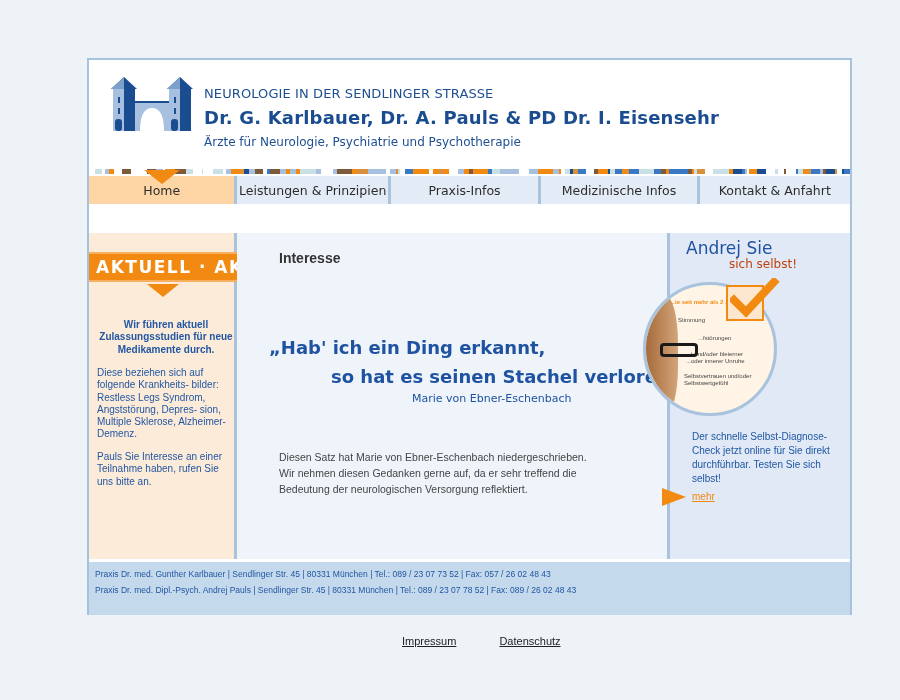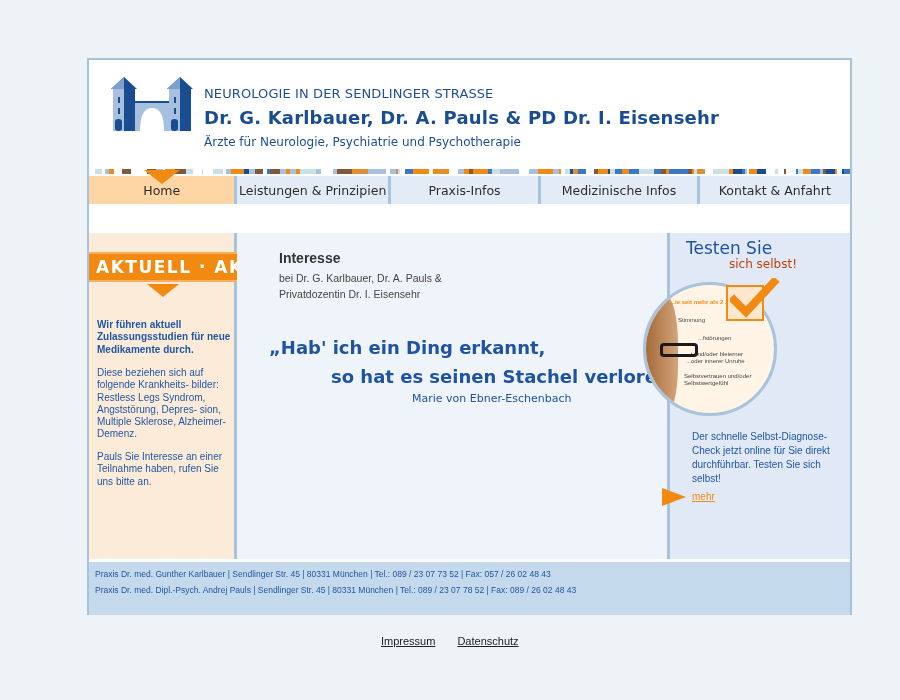--- a/index.html
+++ b/index.html
@@ -42,21 +42,21 @@
 
   
   #aktuell-bar { position: absolute; left: 0; top: 19px; width: 148px; height: 30px; background: #f28a12;
     border-top: 2px solid #f7b060; border-bottom: 2px solid #f7b060; overflow: hidden; }
   #aktuell-text { position: absolute; left: 7px; top: 3px; font-family: "DejaVu Sans", sans-serif; font-size: 17px; font-weight: bold;
     color: #ffffff; letter-spacing: 1.5px; white-space: nowrap; }
   #aktuell-arrow { position: absolute; left: 58px; top: 51px; width: 0; height: 0;
     border-left: 16px solid transparent; border-right: 16px solid transparent; border-top: 13px solid #f28a12; }
 
   .left-text { position: absolute; left: 8px; width: 138px; font-size: 10px; line-height: 12.3px; color: #2157a3; }
-  #left-bold { top: 86px; font-weight: bold; }
+  #left-bold { top: 86px; font-weight: bold; text-align: center; }
   #left-p1 { top: 134px; }
   #left-p2 { top: 218px; }
 
   
   #welcome-title { position: absolute; left: 42px; top: 17px; font-size: 14px; font-weight: bold; color: #333; }
   #welcome-sub { position: absolute; left: 42px; top: 37px; font-size: 10.5px; line-height: 16px; color: #444; width: 300px; }
   #quote-line1 { position: absolute; left: 32px; top: 104px; font-family: "DejaVu Sans", sans-serif; font-size: 18px; font-weight: bold; color: #1f52a0; white-space: nowrap; }
   #quote-line2 { position: absolute; left: 94px; top: 133px; font-family: "DejaVu Sans", sans-serif; font-size: 18px; font-weight: bold; color: #1f52a0; white-space: nowrap; }
   #quote-author { position: absolute; left: 175px; top: 159px; font-family: "DejaVu Sans", sans-serif; font-size: 11px; color: #1f52a0; white-space: nowrap; }
   #main-para { position: absolute; left: 42px; top: 216px; width: 320px; font-size: 10.5px; line-height: 16px; color: #444; }
@@ -77,21 +77,21 @@
     border-top: 9px solid transparent; border-bottom: 9px solid transparent; border-left: 24px solid #f28a12; }
   #mehr-link { position: absolute; left: 22px; top: 258px; font-size: 10px; color: #f28a12; text-decoration: underline; cursor: pointer; }
 
   
   #footer { position: absolute; left: 0; top: 502px; width: 761px; height: 53px; background: #c5d9ec; padding: 4px 0 0 6px; }
   .footer-line { font-size: 8.5px; color: #2157a3; line-height: 16px; white-space: nowrap; }
   #website-link { color: #1a1ad1; text-decoration: underline; margin-left: 4px; cursor: pointer; }
 
   
   #bottom-links { position: absolute; top: 635px; left: 381px; display: flex; gap: 22px; }
-  .bottom-link { font-size: 11px; color: #222; text-decoration: underline; cursor: pointer; }
+  .bottom-link { font-size: 11px; color: #222; text-decoration: underline; cursor: pointer; margin-left: 21px; }
 </style>
 </head>
 <body>
 
 <div id="frame">
 
   <div id="header">
     <svg id="logo" viewBox="0 0 82 56">
 
       <polygon points="0,14 13,2 26,14" fill="#1a4c90"></polygon>
@@ -284,31 +284,28 @@
         <span id="aktuell-text">AKTUELL · AKTUELL</span>
       </div>
       <div id="aktuell-arrow"></div>
       <div id="left-bold" class="left-text">Wir führen aktuell Zulassungsstudien für neue Medikamente durch.</div>
       <div id="left-p1" class="left-text">Diese beziehen sich auf folgende Krankheits- bilder: Restless Legs Syndrom, Angststörung, Depres- sion, Multiple Sklerose, Alzheimer-Demenz.</div>
       <div id="left-p2" class="left-text">Pauls Sie Interesse an einer Teilnahme haben, rufen Sie uns bitte an.</div>
     </div>
 
     <div id="main-col">
       <div id="welcome-title">Interesse</div>
-      <div id="welcome-sub">
-        <div>bei Dr. G. Karlbauer, Dr. A. Pauls &amp;</div>
-        <div>Privatdozentin Dr. I. Eisensehr</div>
-      </div>
       <div id="quote-line1">„Hab' ich ein Ding erkannt,</div>
       <div id="quote-line2">so hat es seinen Stachel verloren.“</div>
       <div id="quote-author">Marie von Ebner-Eschenbach</div>
+      <div id="main-para">Diesen Satz hat Marie von Ebner-Eschenbach niedergeschrieben. Wir nehmen diesen Gedanken gerne auf, da er sehr treffend die Bedeutung der neurologischen Versorgung reflektiert.</div>
     </div>
 
     <div id="right-col">
-      <div id="test-l1">Testen Sie</div>
+      <div id="test-l1">Andrej Sie</div>
       <div id="test-l2">sich selbst!</div>
       <div id="test-circle">
         <div class="circle-row head" style="top:14px">...ie seit mehr als 2 ...</div>
         <div class="circle-row" style="top:32px; left:32px">Stimmung</div>
         <div class="circle-row" style="top:50px; left:52px">...fstörungen</div>
         <div class="circle-row" style="top:66px; left:40px; width:70px">...t und/oder bleierner ...oder innerer Unruhe</div>
         <div class="circle-row" style="top:88px; left:38px; width:70px">Selbstvertrauen und/oder Selbstwertgefühl</div>
         <div id="circle-head"></div>
         <div id="circle-glasses"></div>
       </div>

